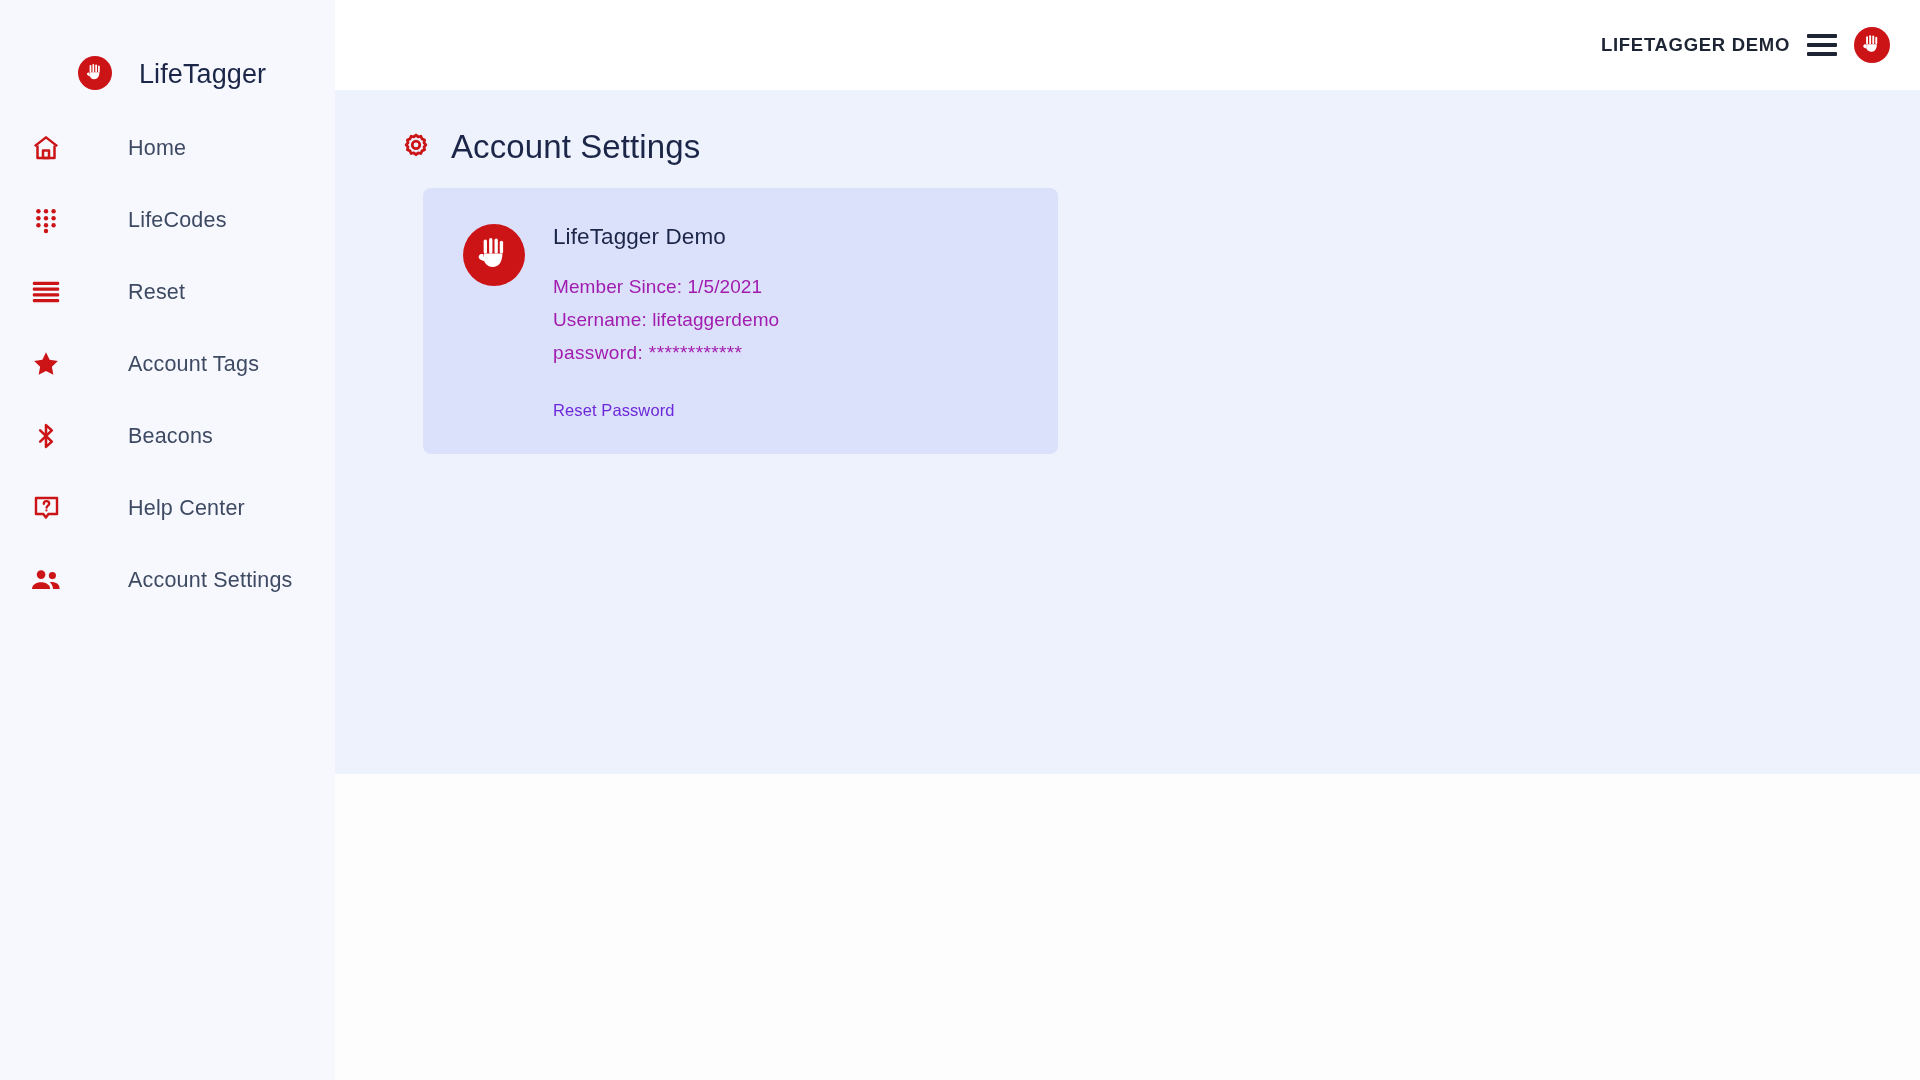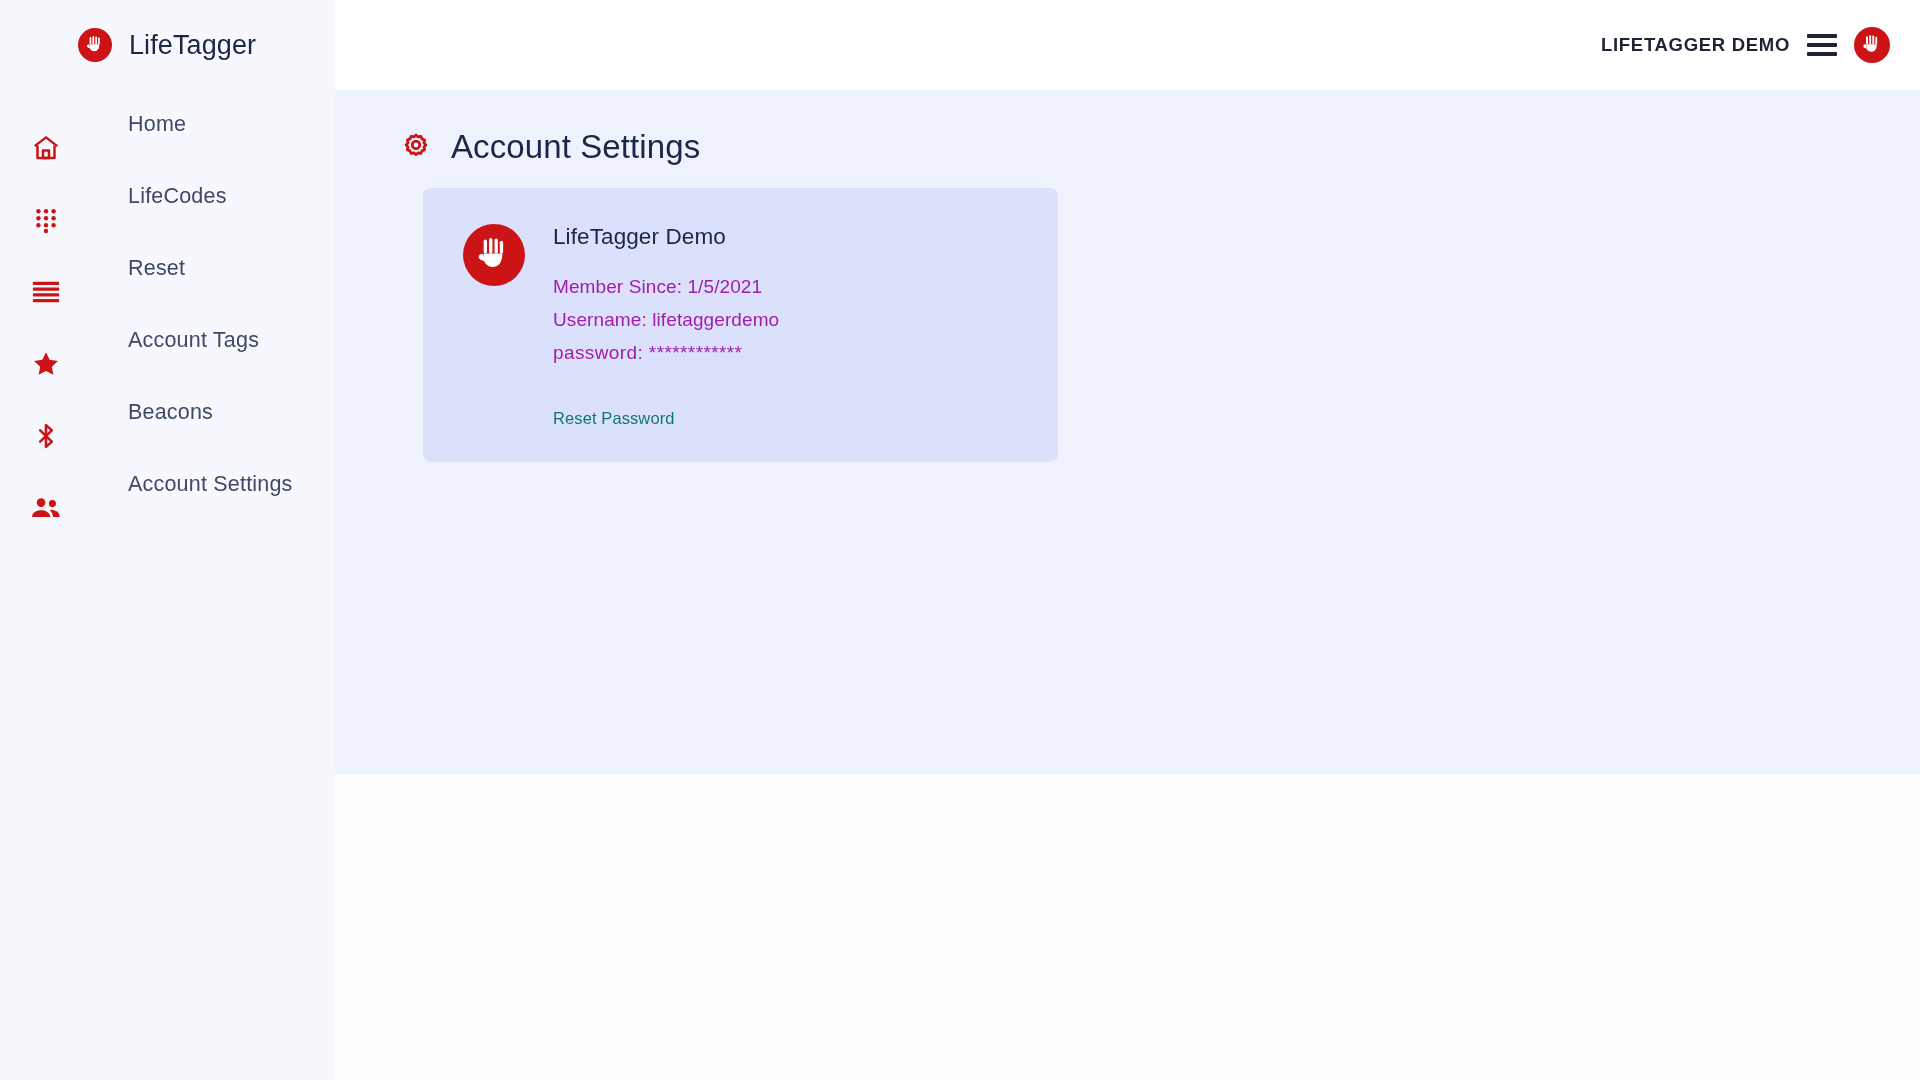--- a/index.html
+++ b/index.html
@@ -25,22 +25,22 @@
     left: 0;
     top: 0;
     width: 335px;
     height: 1080px;
     background: #f6f8fd;
     z-index: 2;
   }
 
   .brand {
     display: flex;
-    align-items: center;
-    gap: 17px;
+    align-items: flex-end;
+    gap: 27px;
     height: 90px;
     padding-left: 78px;
   }
 
   .brand-mark {
     width: 34px;
     height: 34px;
     flex: 0 0 34px;
     border-radius: 50%;
     background: #cc1417;
@@ -58,20 +58,21 @@
   }
 
   .nav {
     margin-top: 22px;
     display: flex;
     flex-direction: column;
   }
 
   .nav-item {
     display: flex;
+    align-items: center;
     height: 72px;
     padding-left: 20px;
     cursor: pointer;
     text-decoration: none;
   }
 
   .nav-icon {
     width: 52px;
     flex: 0 0 52px;
     display: flex;
@@ -209,23 +210,23 @@
     color: #a21caf;
     margin-bottom: 11px;
     letter-spacing: .1px;
     white-space: nowrap;
   }
 
   .profile-line.pw { letter-spacing: .4px; }
 
   .reset-link {
     display: inline-block;
-    margin-top: 34px;
+    margin-top: 26px;
     font-size: 16.5px;
-    color: #0f766e;
+    color: #6d28d9;
     cursor: pointer;
     text-decoration: none;
     letter-spacing: .1px;
   }
 
   
   .below {
     position: absolute;
     left: 335px;
     top: 774px;
@@ -312,20 +313,30 @@
 
       <a class="nav-item">
         <span class="nav-icon">
           <svg width="28" height="30" viewBox="0 0 24 24" fill="none" stroke="currentColor" stroke-width="2.2" stroke-linejoin="round" stroke-linecap="round">
             <path d="M7 7.2 17 16.8 12 21.3V2.7l5 4.5L7 16.8"></path>
           </svg>
         </span>
         <span class="nav-label">Beacons</span>
       </a>
 
+      <a class="nav-item">
+        <span class="nav-icon">
+          <svg width="29" height="29" viewBox="0 0 24 24" fill="none" stroke="currentColor" stroke-width="2">
+            <path d="M3.3 3.3h17.4v13.2h-7.1l-2.1 3-2.1-3H3.3z" stroke-linejoin="round"></path>
+            <path d="M9.8 8.1c0-1.3 1-2.2 2.2-2.2s2.2.9 2.2 2.1c0 1.6-2.1 1.6-2.1 3.2" stroke-linecap="round"></path>
+            <circle cx="11.95" cy="13.6" r=".4" fill="currentColor" stroke-width="1"></circle>
+          </svg>
+        </span>
+        <span class="nav-label">Help Center</span>
+      </a>
 
       <a class="nav-item">
         <span class="nav-icon">
           <svg width="32" height="30" viewBox="0 0 26 20" fill="currentColor">
             <circle cx="9" cy="5.6" r="3.5"></circle>
             <circle cx="18.2" cy="6.4" r="2.9"></circle>
             <path d="M1.6 17.4c0-3.4 3.3-5.6 7.4-5.6s7.4 2.2 7.4 5.6z"></path>
             <path d="M17.4 11.6c3.6 0 6.6 1.9 6.6 4.8v1h-5.3c0-2.2-.9-4.1-2.5-5.4.4-.3.8-.4 1.2-.4z"></path>
           </svg>
         </span>

